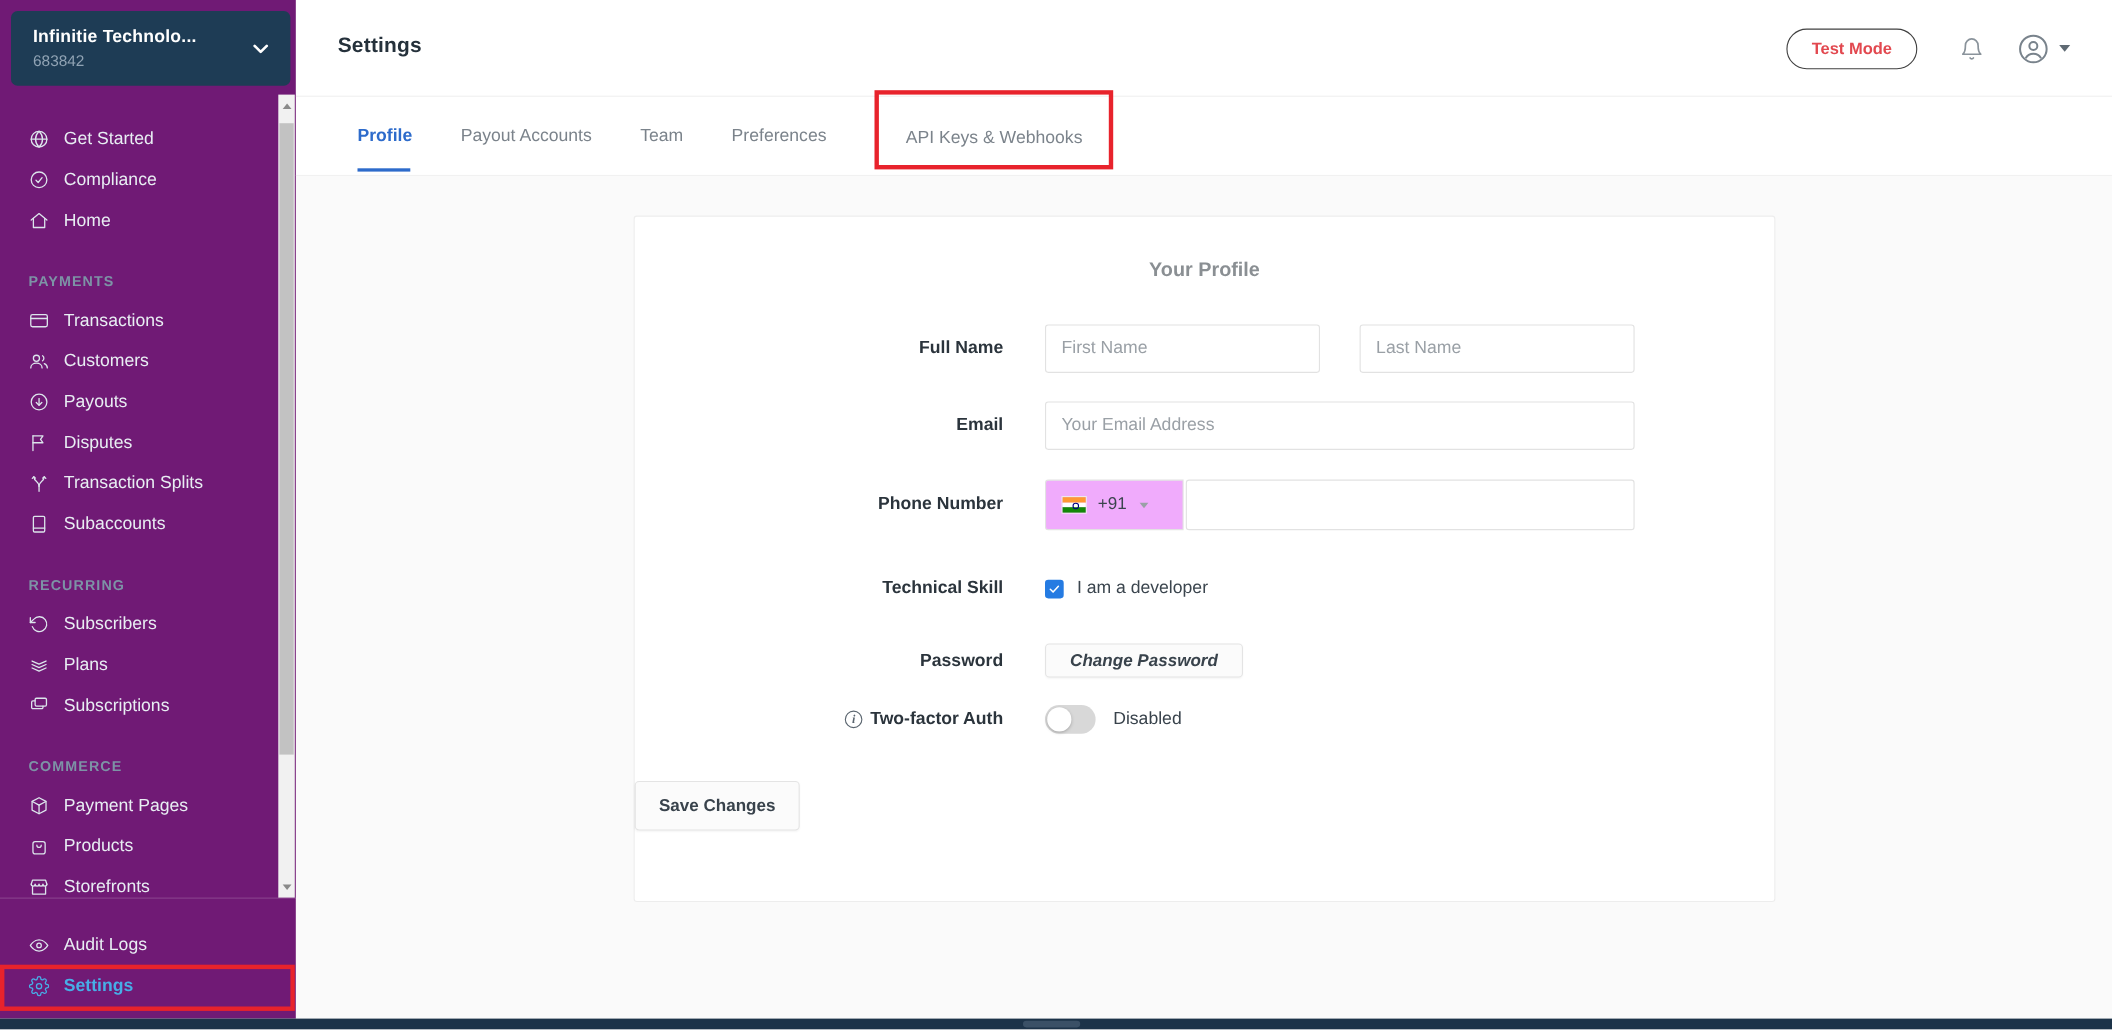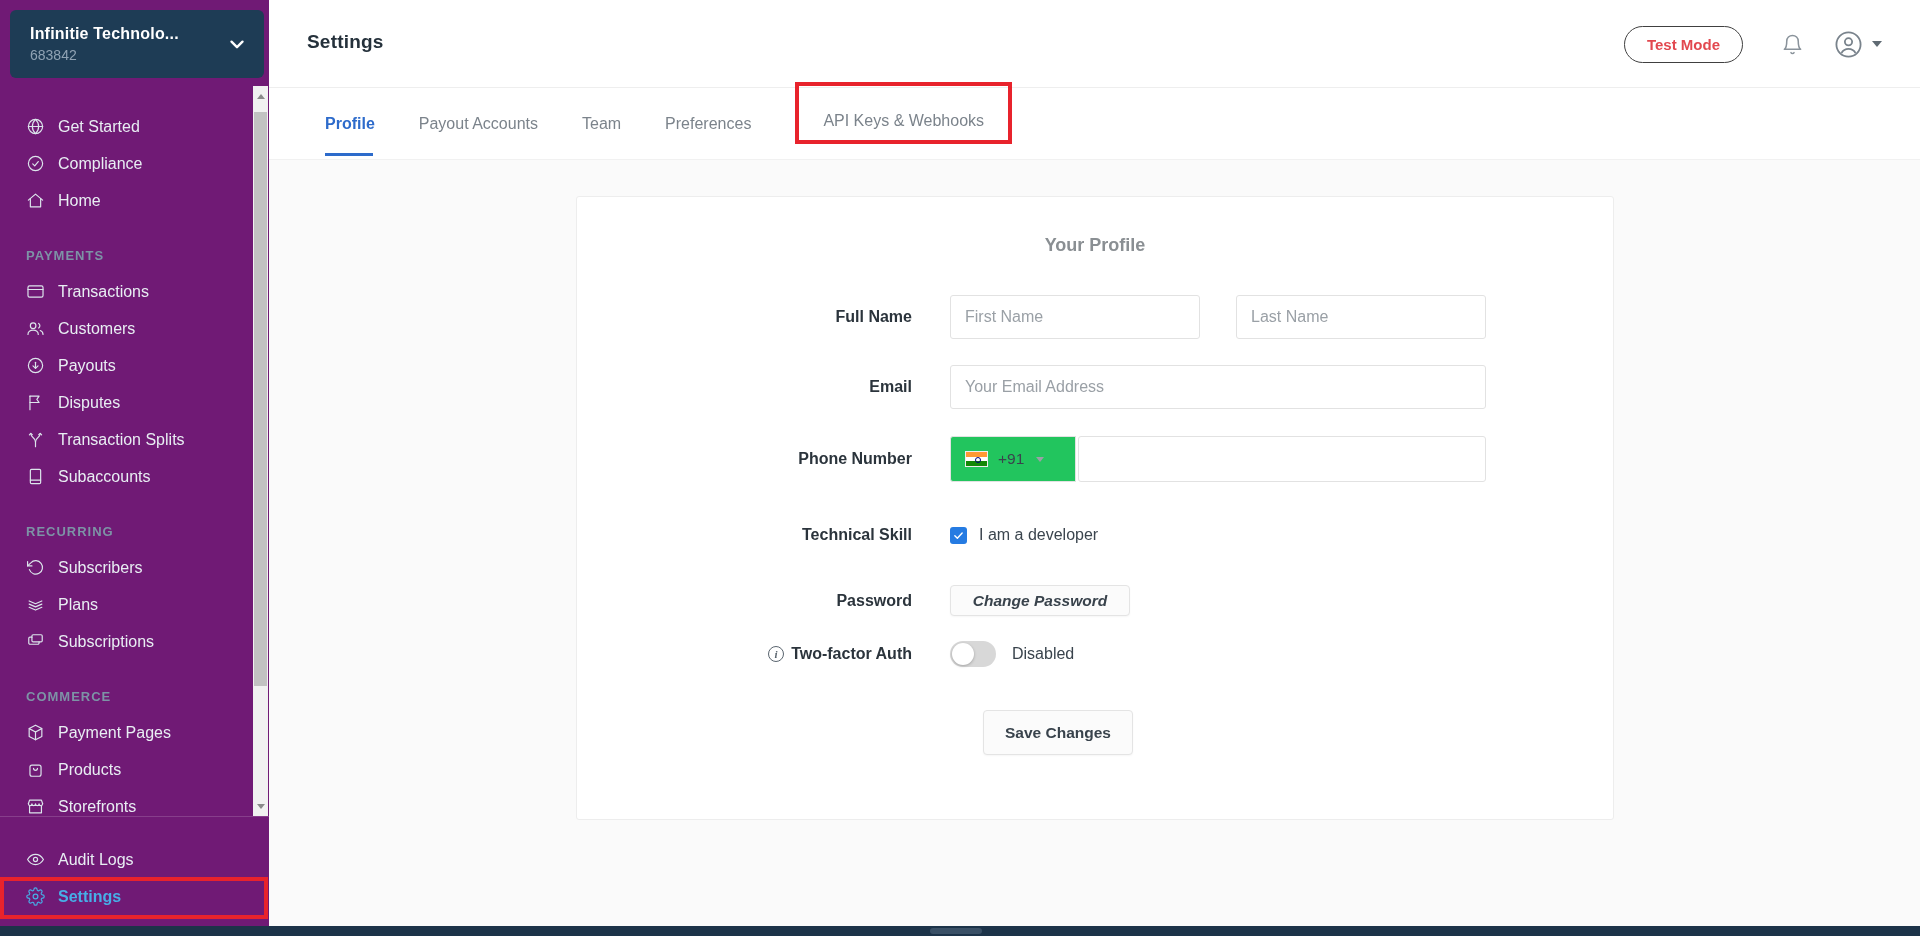--- a/index.html
+++ b/index.html
@@ -55,41 +55,41 @@
   .caret { width:0; height:0; margin-left:9px; border-left:5px solid transparent; border-right:5px solid transparent;
     border-top:6px solid #5f6a73; }
 
   
   .tabbar { position:absolute; top:88px; left:0; right:0; height:72px; background:#fff; border-bottom:1px solid #f1f1f1;
     display:flex; align-items:center; padding-left:56px; }
   .tab { font-size:16px; color:#7b838b; margin-right:44px; position:relative; height:100%;
     display:flex; align-items:center; cursor:pointer; white-space:nowrap; }
   .tab.active { color:#2d6bcb; font-weight:700; }
   .tab.active::after { content:""; position:absolute; left:0; right:2px; bottom:3px; height:3px; background:#2d6bcb; }
-  .tab-highlight { border:4px solid #e8232c; height:62px; padding:0 24px; display:flex; align-items:center;
+  .tab-highlight { border:4px solid #e8232c; height:72px; padding:0 24px; display:flex; align-items:center;
     align-self:flex-start; margin-top:-6px; }
   .tab-highlight .tab { margin-right:0; height:auto; position:relative; top:8px; }
 
   
   .content { position:absolute; top:160px; left:0; right:0; bottom:0; background:#fafafa; }
   .card { position:absolute; left:307px; top:36px; width:1038px; height:624px; background:#fff;
     border:1px solid #ededed; border-radius:3px; }
   .card-title { margin-top:38px; text-align:center; font-size:18px; font-weight:700; color:#8a8f93; height:24px; }
 
   .form-row { display:flex; align-items:center; }
   .row-label { flex:0 0 335px; text-align:right; font-size:16px; font-weight:700; color:#2b343c;
     display:flex; justify-content:flex-end; align-items:center; }
   .row-ctl { margin-left:38px; display:flex; align-items:center; }
   .inp { height:44px; border:1px solid #e2e2e2; border-radius:3px; background:#fff; font-size:16px;
     color:#333; padding:0 14px; font-family:"Liberation Sans",sans-serif; outline:none; }
   .inp::placeholder { color:#9aa0a6; }
   .r-fullname { margin-top:36px; } .r-fullname .inp { width:250px; } .r-fullname .inp + .inp { margin-left:36px; }
   .r-email { margin-top:26px; } .r-email .inp { width:536px; }
   .r-phone { margin-top:27px; }
-  .country-box { width:126px; height:46px; background:#22c55e; border:1px solid #e2e2e2; border-radius:3px 0 0 3px;
+  .country-box { width:126px; height:46px; background:#f0abfc; border:1px solid #e2e2e2; border-radius:3px 0 0 3px;
     display:flex; align-items:center; padding:0 10px 0 14px; cursor:pointer; }
   .flag { width:23px; height:16px; border:1px solid #eee; flex:0 0 auto; }
   .flag .s1 { height:5px; background:#ff9933; } .flag .s2 { height:4px; background:#fff; position:relative; }
   .flag .s2::after { content:""; position:absolute; left:50%; top:50%; width:4px; height:4px; margin:-2px 0 0 -2px;
     border:1px solid #000080; border-radius:50%; }
   .flag .s3 { height:5px; background:#138808; }
   .ccode { font-size:15.5px; color:#3a444d; margin:0 10px; }
   .phone-inp { width:408px; height:46px; margin-left:2px; }
   .r-skill { margin-top:44px; }
   .checkbox { width:17px; height:17px; background:#257be2; border-radius:3px; display:flex; align-items:center;
@@ -101,21 +101,21 @@
     color:#39434c; font-family:"Liberation Sans",sans-serif; cursor:pointer; box-shadow:0 1px 2px rgba(0,0,0,.04); }
   .change-pw { width:180px; height:31px;font-style:italic; }
   .r-2fa { margin-top:25px; }
   .info-icn { width:16px; height:16px; border:1.4px solid #5a656f; border-radius:50%; color:#5a656f;
     font-size:11px; font-weight:700; display:flex; align-items:center; justify-content:center; margin-right:7px;
     font-family:"Liberation Serif",serif; font-style:italic; flex:0 0 auto; }
   .toggle { width:46px; height:26px; background:#d8d8d8; border-radius:13px; position:relative; cursor:pointer; }
   .knob { position:absolute; left:2px; top:2px; width:22px; height:22px; background:#fff; border-radius:50%;
     box-shadow:0 1px 3px rgba(0,0,0,.25); }
   .toggle-status { margin-left:16px; font-size:16px; color:#39434c; }
-  .r-save { margin-top:43px; display:flex; justify-content:center; margin-right:74px; }
+  .r-save { margin-top:43px; display:flex; justify-content:flex-start; margin-right:74px; }
   .save-btn { width:150px; height:45px; }
   .bottom-strip { position:absolute; left:0; bottom:0; width:1920px; height:10px; background:#1c3349; }
   .h-thumb { position:absolute; left:930px; top:2px; width:52px; height:6px; background:#3a5066; border-radius:3px; }
 </style>
 </head>
 <body>
 
 <aside class="sidebar">
   <div class="org-selector">
     <div class="org-text">

